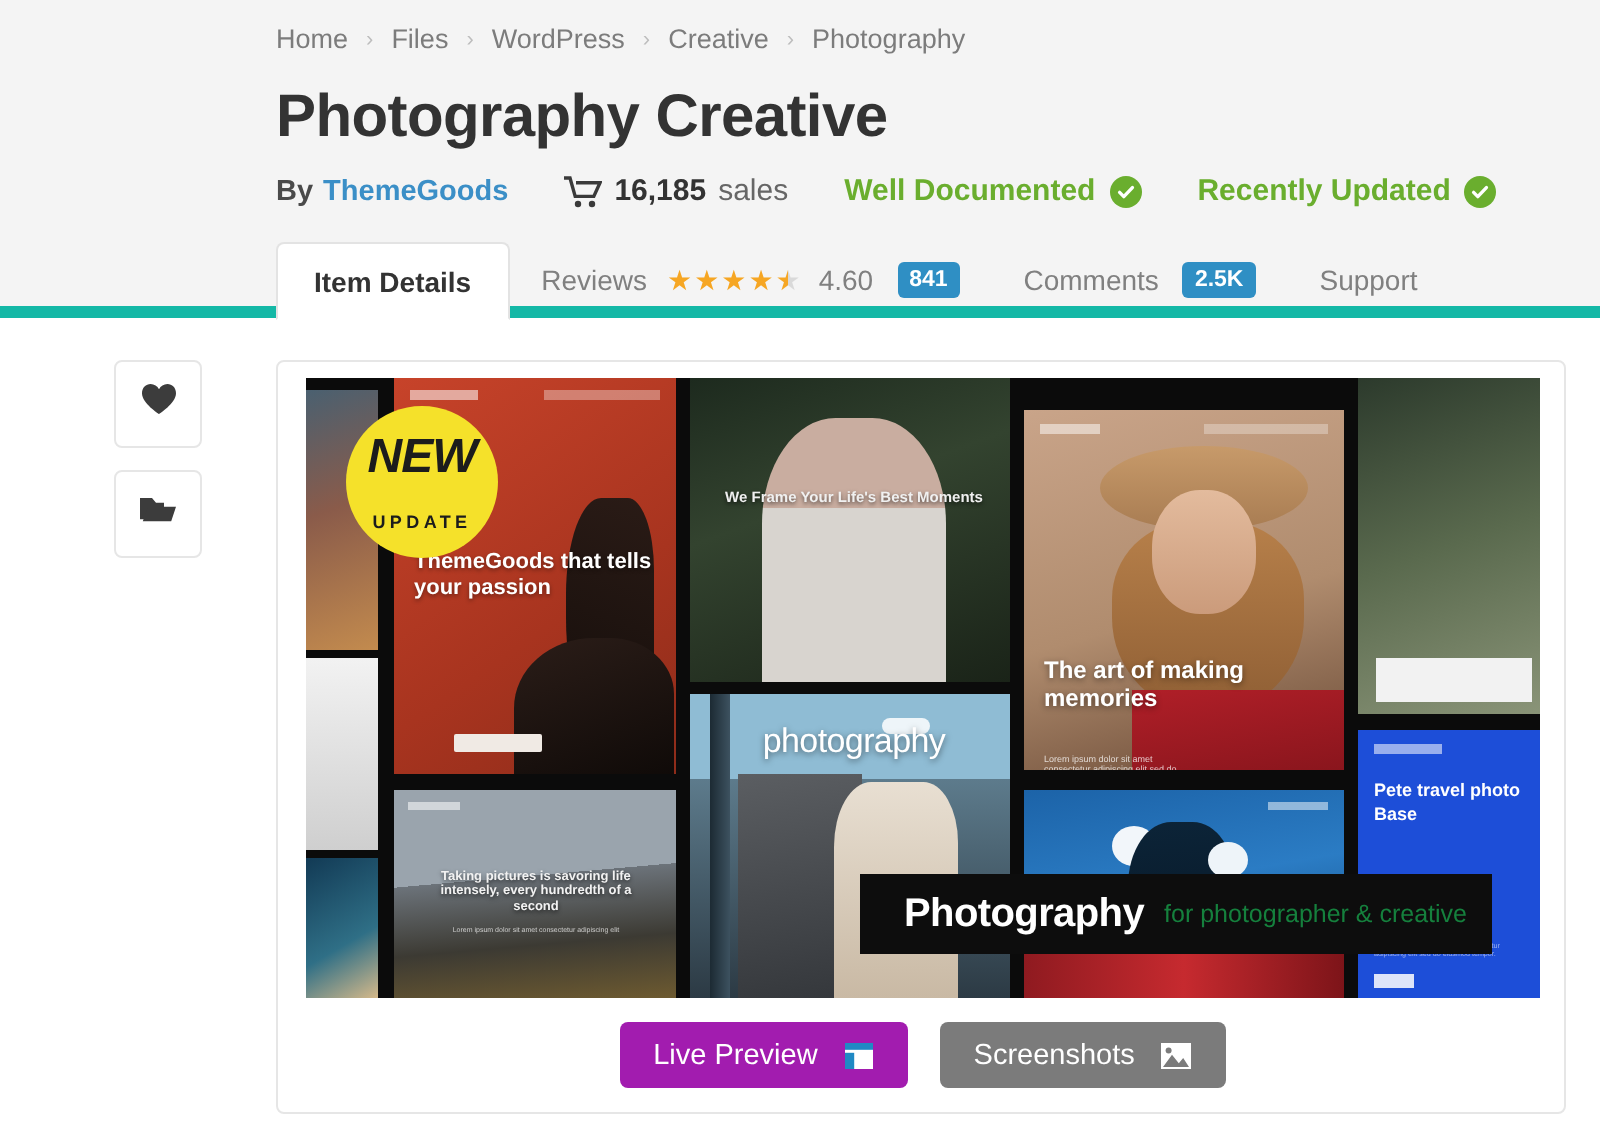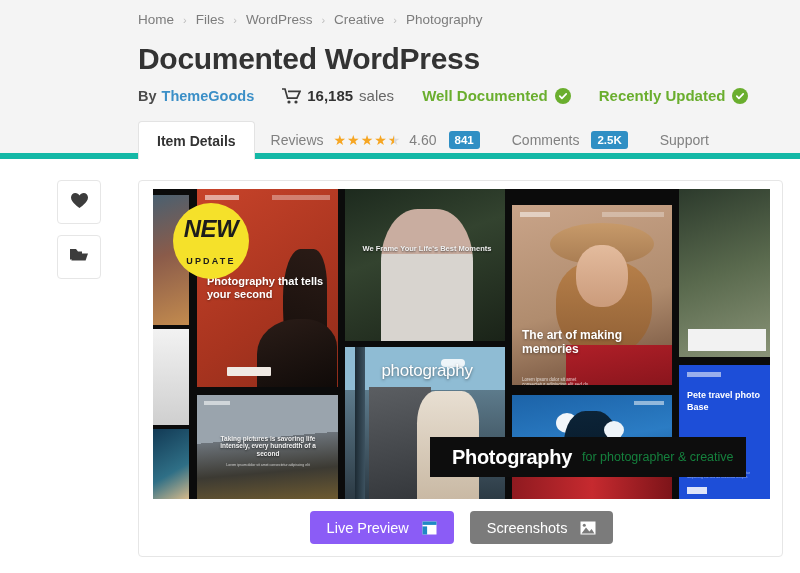--- a/index.html
+++ b/index.html
@@ -268,42 +268,42 @@
     width: 645px;
     display: flex; justify-content: center; gap: 16px;
   }
   .btn {
     display: inline-flex; align-items: center; gap: 13px;
     height: 33px; padding: 0 17px;
     border-radius: 4px; border: none; cursor: pointer;
     font-size: 14.5px; color: #ffffff;
     font-family: "Liberation Sans", sans-serif;
   }
-  .btn-preview { background: #8b5cf6; }
+  .btn-preview { background: #a21caf; }
   .btn-shots { background: #7b7b7b; }
   .btn-ico { display:inline-flex; }
 </style>
 </head>
 <body>
 
 <div class="header">
 
   <div class="breadcrumb">
     <a href="#">Home</a>
     <span class="crumb-sep">›</span>
     <a href="#">Files</a>
     <span class="crumb-sep">›</span>
     <a href="#">WordPress</a>
     <span class="crumb-sep">›</span>
     <a href="#">Creative</a>
     <span class="crumb-sep">›</span>
     <a href="#">Photography</a>
   </div>
 
-  <h1 class="page-title">Documented WordPress</h1>
+  <h1 class="page-title">Photography Creative</h1>
 
   <div class="byline">
     <span class="by-word">By</span>
     <a href="#" class="author-link">ThemeGoods</a>
 
     <span class="sales-wrap">
       <span class="cart-icon">
         <svg width="19" height="16" viewBox="0 0 19 16">
           <path d="M0 1h3l2.6 9.2h9.3L18 3.4H6" fill="none" stroke="#3a3a3a" stroke-width="1.7"></path>
           <circle cx="7" cy="14" r="1.6" fill="#3a3a3a"></circle>
@@ -387,21 +387,21 @@
 
     <div class="pc col-l1"></div>
     <div class="pc col-l2"></div>
     <div class="pc col-l3"></div>
 
     <div class="pc red-panel">
       <div class="minilogo"></div>
       <div class="mininav"></div>
       <div class="red-arm"></div>
       <div class="red-fig"></div>
-      <div class="pc-txt red-head">Photography that tells your second</div>
+      <div class="pc-txt red-head">ThemeGoods that tells your passion</div>
       <div class="red-cta"></div>
     </div>
 
     <div class="pc ctr-top">
       <div class="person"></div>
       <div class="pc-txt ctr-head">We Frame Your Life's Best Moments</div>
     </div>
 
     <div class="pc ctr-bot">
       <div class="pole"></div>

